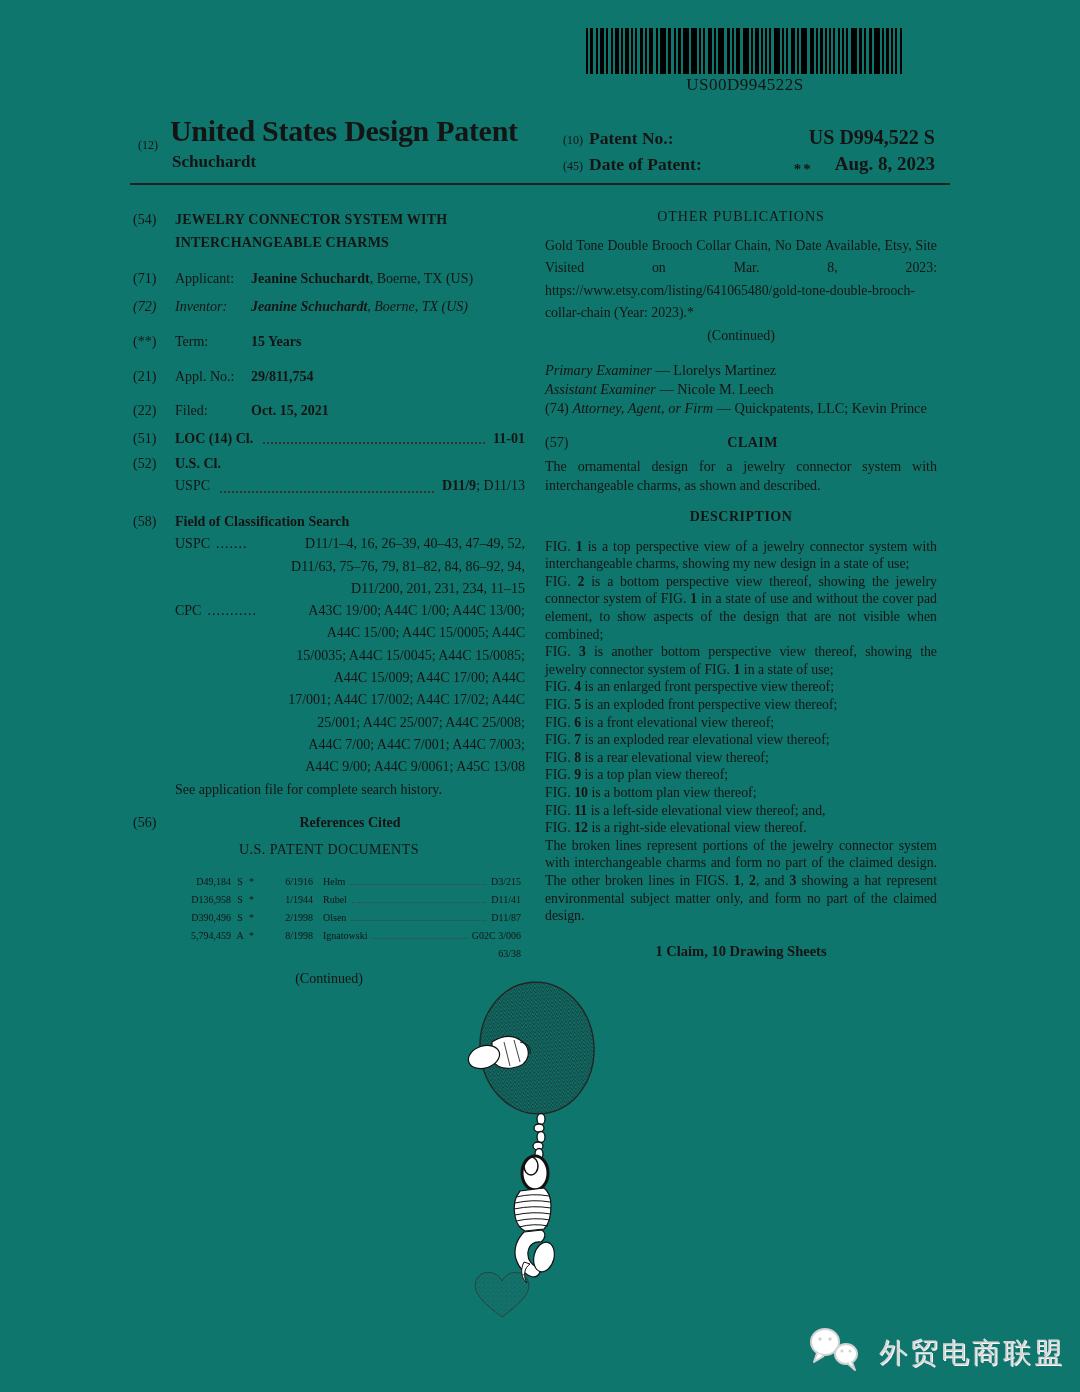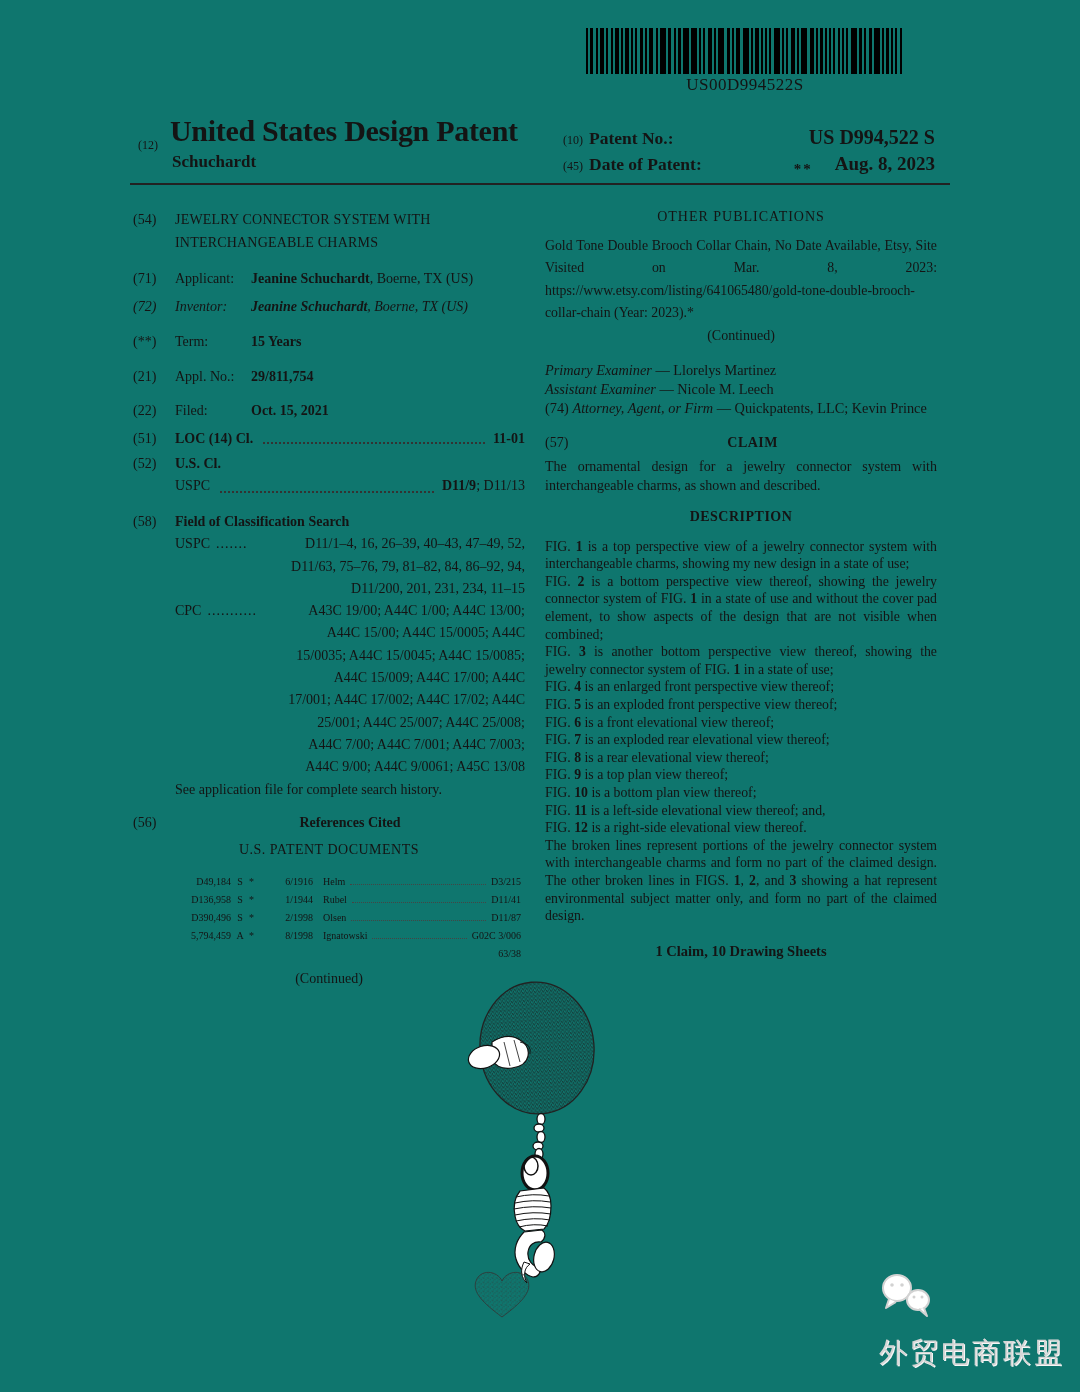--- a/index.html
+++ b/index.html
@@ -29,21 +29,21 @@
   #colL{left:133px;}
   #colR{left:545px;}
   .item{display:flex;}
   .num{flex:none;width:42px;}
   .lbl{flex:none;width:76px;}
   .b{font-weight:bold;}
   .it{font-style:italic;}
   .center{text-align:center;}
   
   #s54{margin-top:8px;line-height:23px;}
-  #s54 .ttl{font-weight:normal;letter-spacing:.2px;}
+  #s54 .ttl{font-weight:bold;letter-spacing:.2px;}
   #s71{margin-top:16px;} #s72{margin-top:10px;font-style:italic;} #sterm{margin-top:17px;}
   #s21{margin-top:17px;} #s22{margin-top:16px;}
   #s51{margin-top:10px;} #s52{margin-top:5px;line-height:22px;}
   .leadfill{flex:1;border-bottom:2px dotted #333;margin:0 8px 4px 10px;}
   .s52line{display:flex;margin-left:42px;}
   #s58{margin-top:14px;line-height:22.3px;}
   .clsbody{margin-left:42px;}
   .clsline{display:flex;}
   .ldots{margin:0 6px;letter-spacing:1px;}
   .lval{flex:1;text-align:right;}
@@ -70,21 +70,21 @@
   .claimhead{display:flex;}
   .claimhead .ch{flex:1;text-align:center;font-weight:bold;letter-spacing:.5px;}
   .claimtext{margin-top:5px;line-height:19px;text-align:justify;}
   #deschead{margin-top:13px;font-weight:bold;text-align:center;letter-spacing:.5px;}
   #descparas{margin-top:12px;font-size:13.8px;line-height:17.6px;}
   .para{text-align:justify;}
   #footnote{margin-top:17px;text-align:center;font-weight:bold;font-size:14.5px;}
   
   #figure{position:absolute;left:420px;top:980px;}
   
-  #watermark{position:absolute;right:15px;bottom:20px;display:flex;align-items:flex-start;gap:16px;flex-direction:column;}
+  #watermark{position:absolute;right:15px;bottom:20px;display:flex;align-items:flex-end;gap:16px;}
   #wmtext{font-family:"Liberation Sans","DejaVu Sans",sans-serif;font-size:28px;color:#d6d6d6;
           letter-spacing:3px;text-shadow:1px 1px 0 #f7f7f7;}
 </style>
 </head>
 <body>
 
 <div class="page">
 
   <div class="barcode-wrap">
     <div class="bars">

